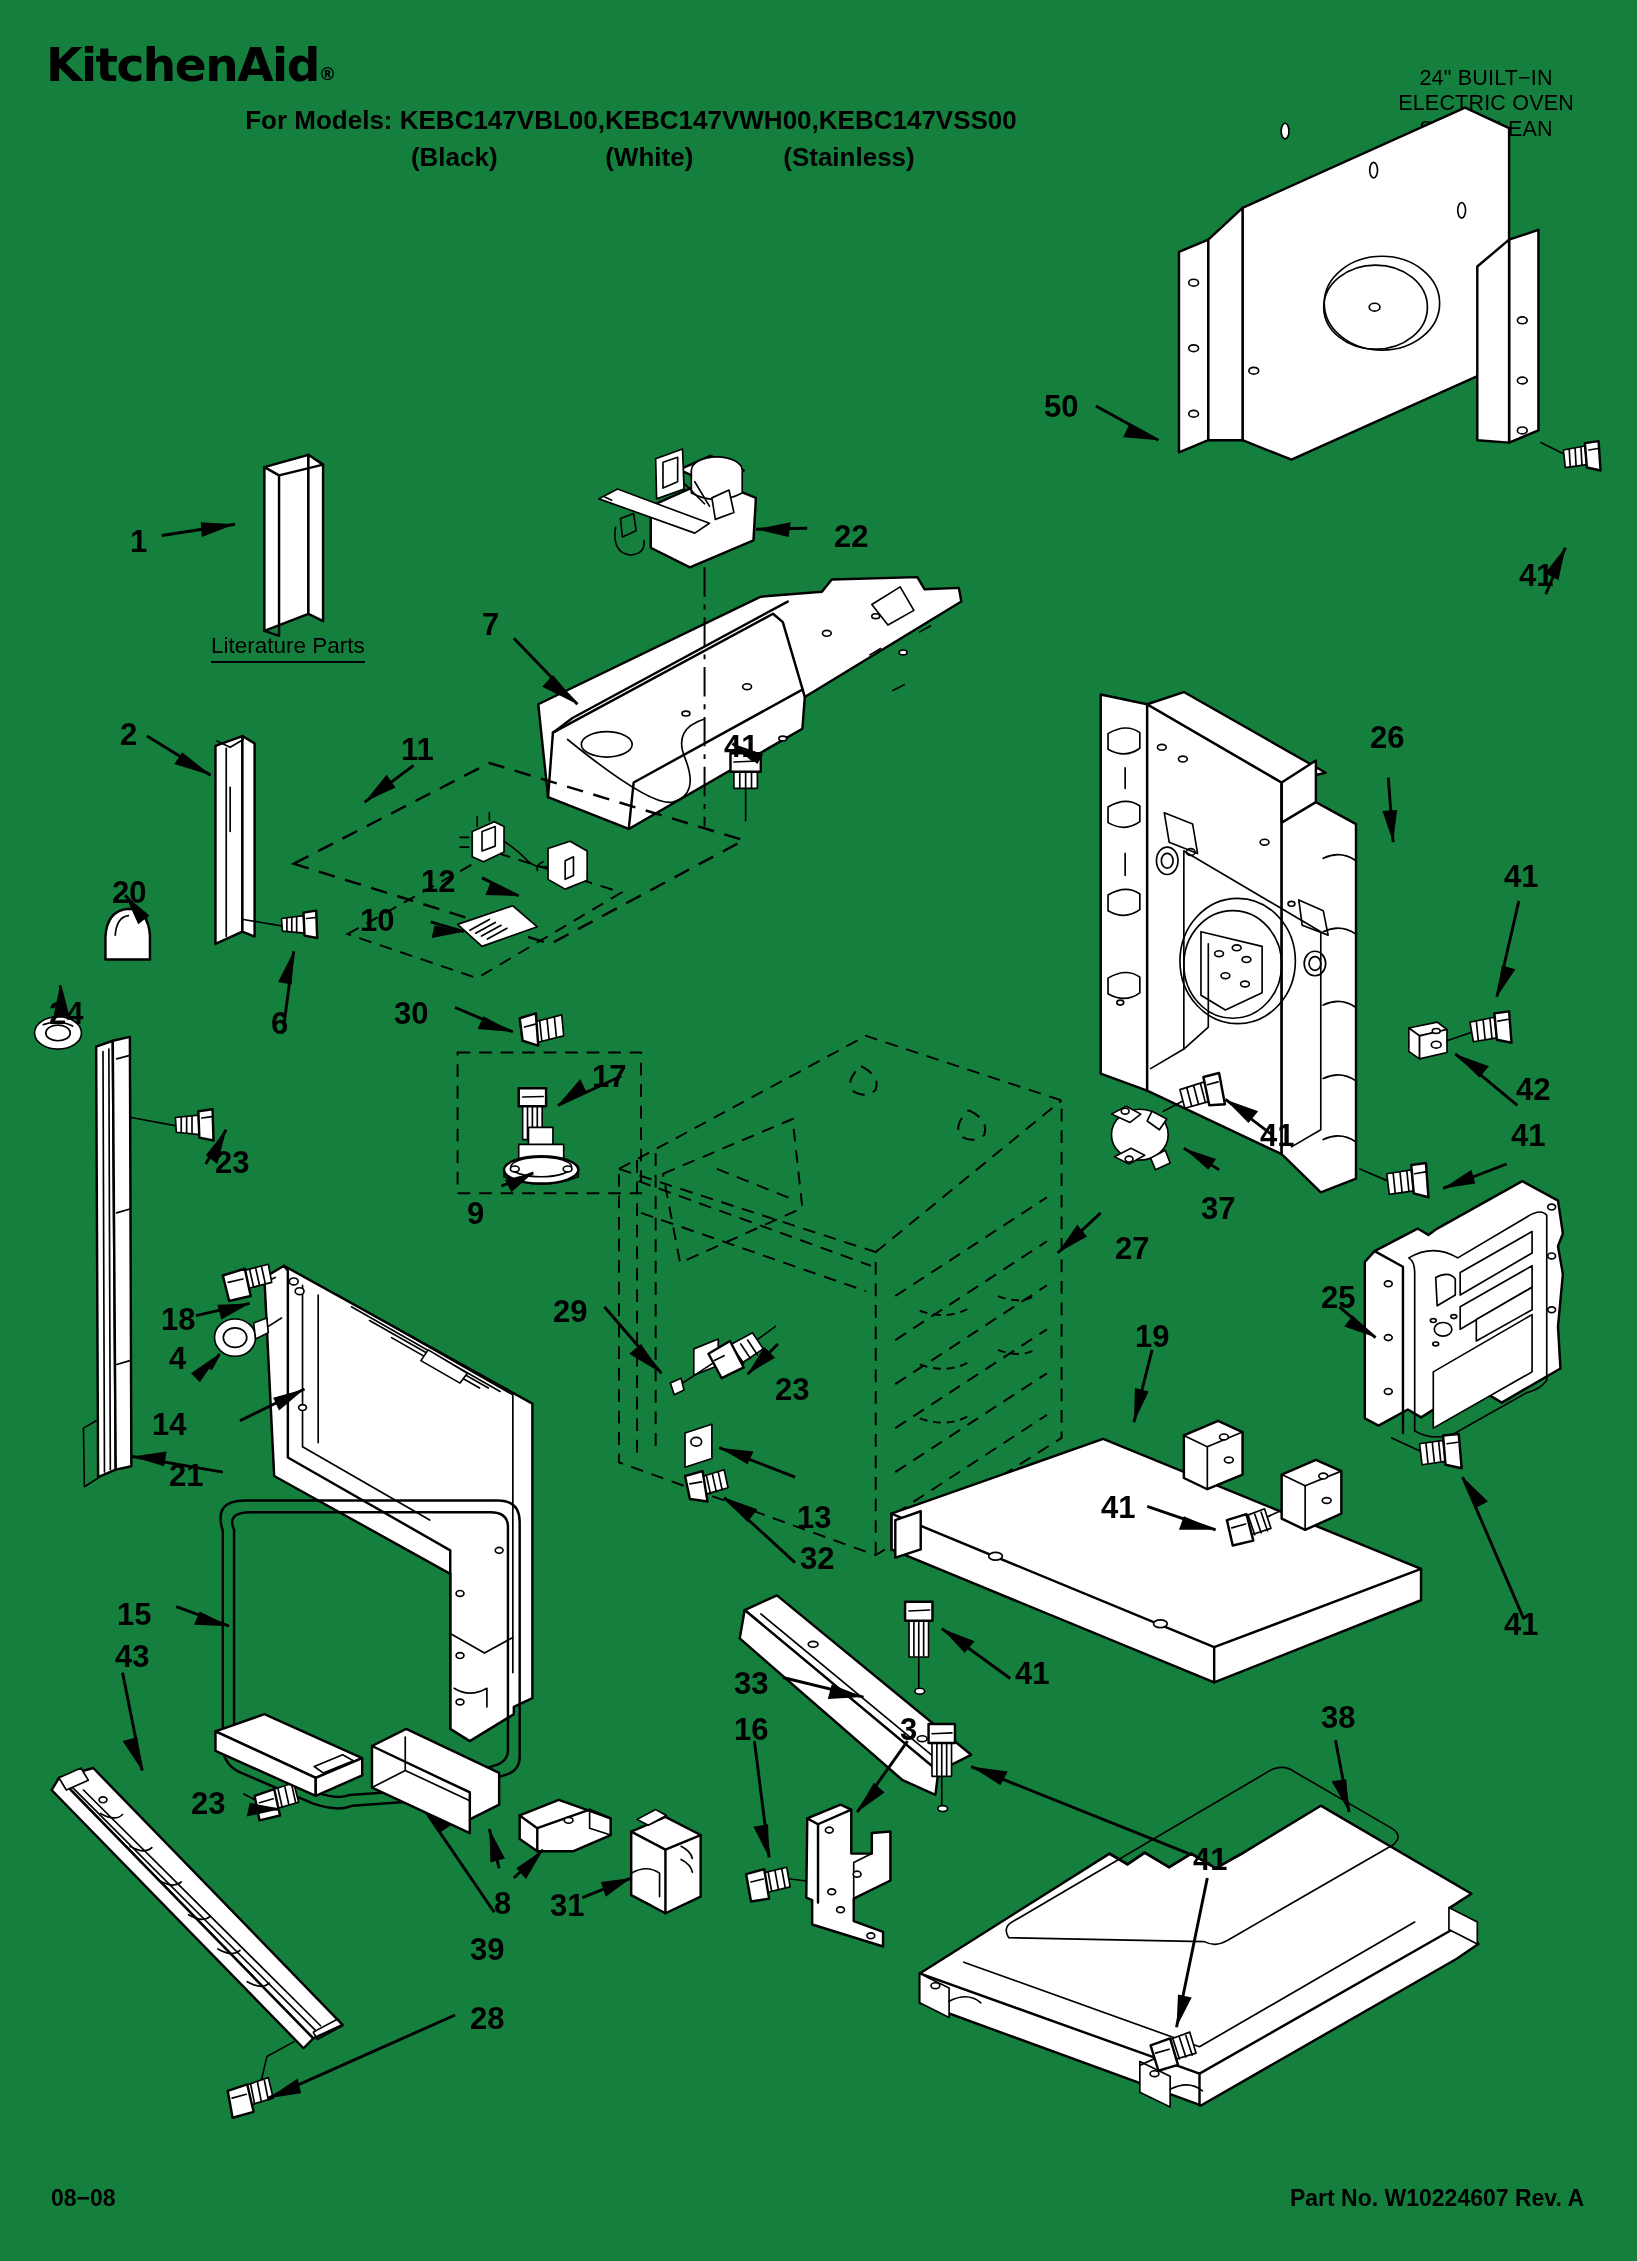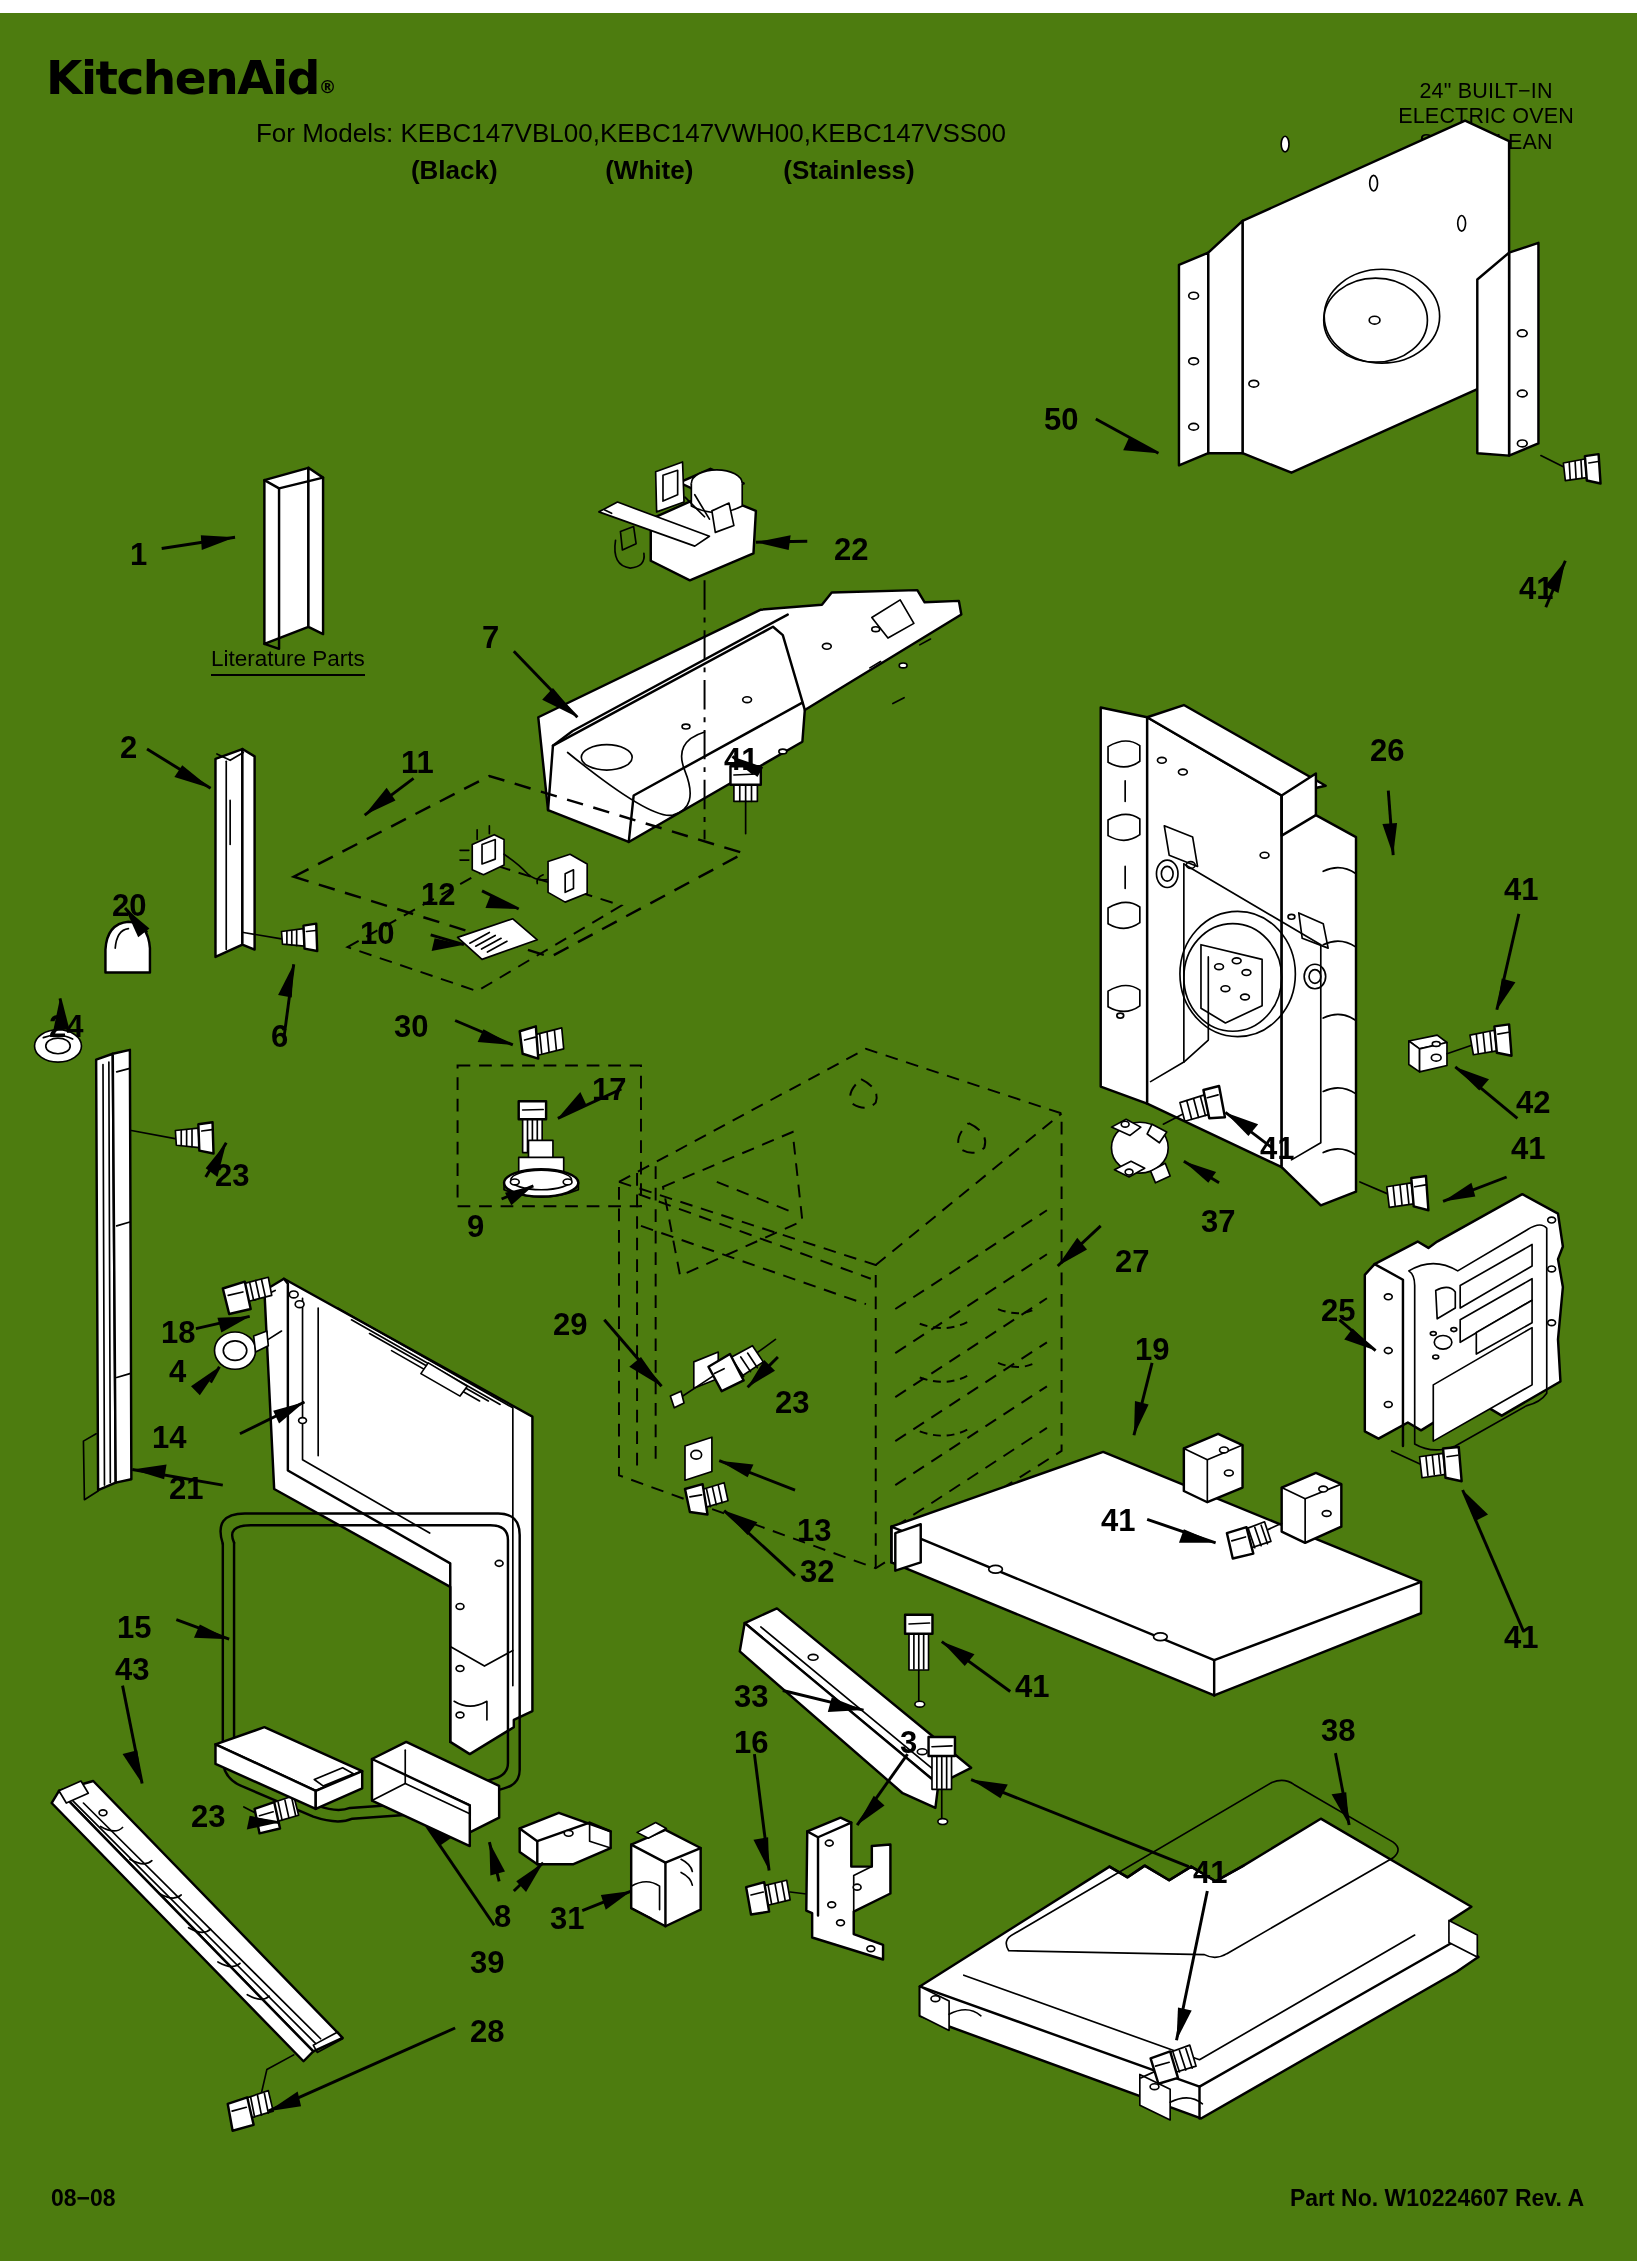--- a/index.html
+++ b/index.html
@@ -2,33 +2,33 @@
 <html style="font-size:7.8px"><head>
 <meta charset="utf-8">
 <style>
   html,body{margin:0;padding:0;background:#fff;}
   body{
     font-family:"Liberation Sans", sans-serif;
     color:#000;
     width:1638px;height:2261px;
     position:relative;overflow:hidden;
   }
-  .page{position:absolute;inset:0;background:#4d7c0f;margin-top:13px;}
+  .page{position:absolute;inset:0;background:#15803d;}
 
   
   .logo{
     position:absolute;left:46px;top:37px;
     font-size:47px;font-weight:bold;letter-spacing:-1.5px;
     font-family:"DejaVu Sans", sans-serif;
     white-space:nowrap;
   }
   .logo .reg{font-size:17.6px;vertical-align:baseline;position:relative;top:-1px;}
   .models{
     position:absolute;left:0;top:105px;width:1262px;text-align:center;
-    font-size:26px;font-weight:normal;white-space:nowrap;
+    font-size:26px;font-weight:bold;white-space:nowrap;
   }
   .colors{
     position:absolute;left:0;top:142px;width:1262px;
     display:flex;justify-content:center;gap:73px;
     font-size:26px;font-weight:bold;padding-left:23px;
   }
   .colors span{display:inline-block;min-width:122px;text-align:center;}
   .hdr-right{
     position:absolute;right:64px;top:66px;text-align:center;
     font-size:21.5px;line-height:1.18;letter-spacing:0.2px;

